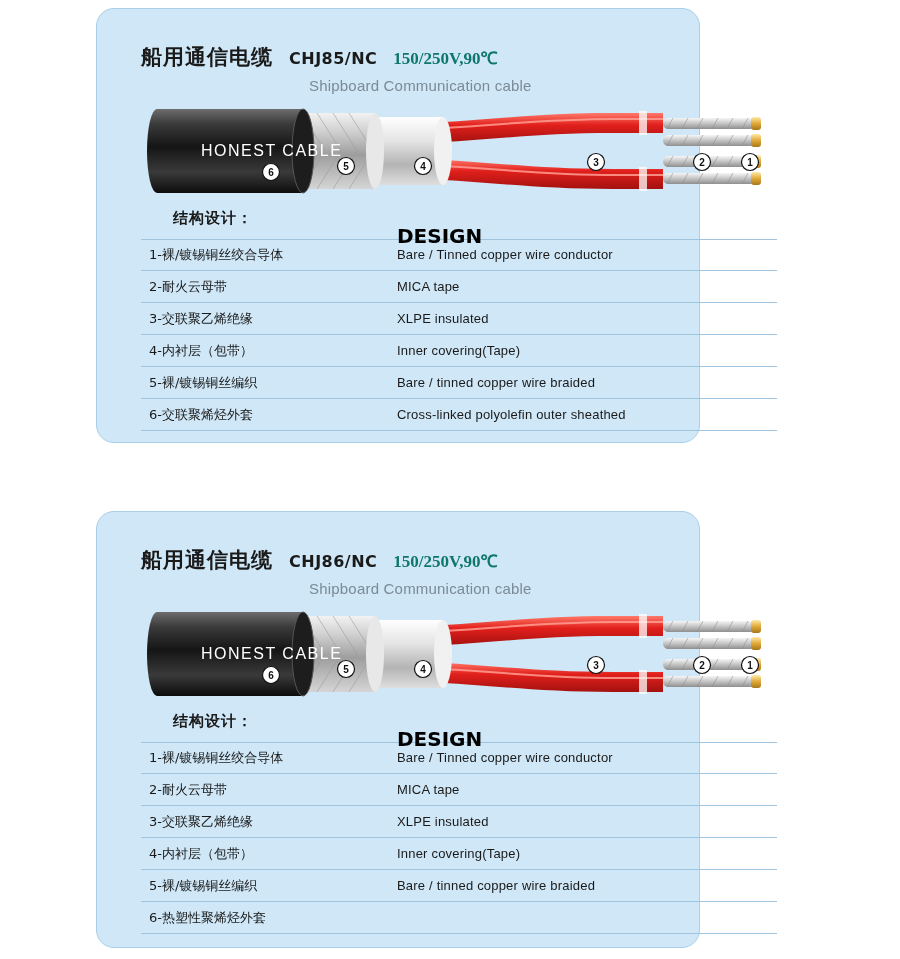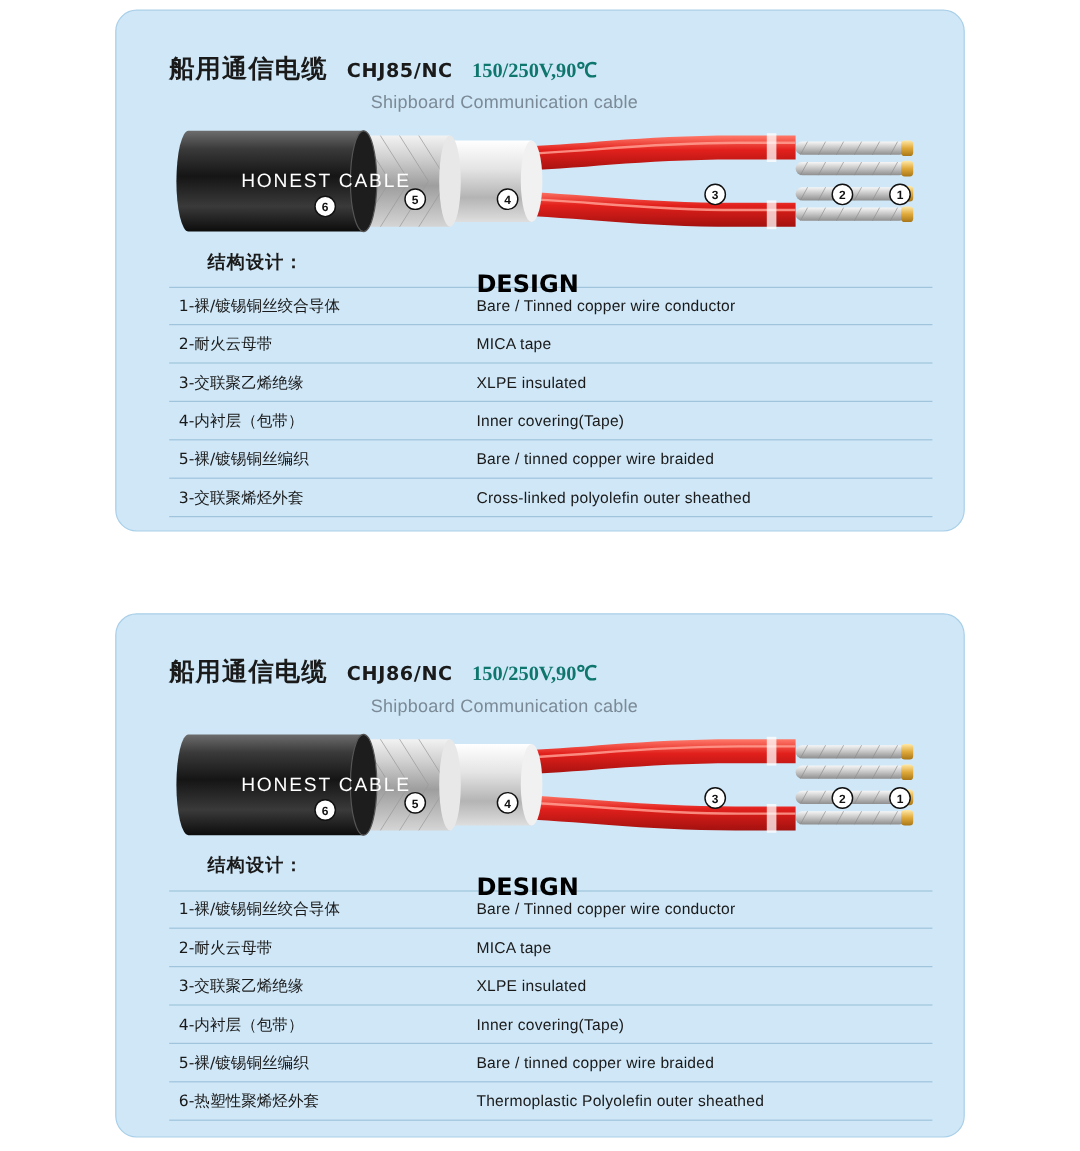--- a/index.html
+++ b/index.html
@@ -14,21 +14,21 @@
     overflow: hidden;
   }
   .page {
     width: 900px;
     height: 959px;
     position: relative;
   }
   .card {
     position: absolute;
     left: 96px;
-    width: 708px;
+    width: 604px;
     background: #cfe7f7;
     border: 1px solid #a9cfe8;
     border-radius: 18px;
     box-sizing: border-box;
   }
   #card-1 { top: 8px; height: 435px; }
   #card-2 { top: 511px; height: 437px; }
 
   .card-inner {
     position: relative;
@@ -307,21 +307,21 @@
         </div>
         <div class="row">
           <span class="cn">4-内衬层（包带）</span>
           <span class="en">Inner covering(Tape)</span>
         </div>
         <div class="row">
           <span class="cn">5-裸/镀锡铜丝编织</span>
           <span class="en">Bare / tinned copper wire braided</span>
         </div>
         <div class="row">
-          <span class="cn">3-交联聚烯烃外套</span>
+          <span class="cn">6-交联聚烯烃外套</span>
           <span class="en">Cross-linked  polyolefin  outer  sheathed</span>
         </div>
       </div>
 
     </div>
   </div>
 
   <div class="card" id="card-2">
     <div class="card-inner">
 
@@ -477,20 +477,19 @@
         <div class="row">
           <span class="cn">4-内衬层（包带）</span>
           <span class="en">Inner covering(Tape)</span>
         </div>
         <div class="row">
           <span class="cn">5-裸/镀锡铜丝编织</span>
           <span class="en">Bare / tinned copper wire braided</span>
         </div>
         <div class="row">
           <span class="cn">6-热塑性聚烯烃外套</span>
-          <span class="en">Thermoplastic  Polyolefin  outer  sheathed</span>
         </div>
       </div>
 
     </div>
   </div>
 
 </div>
 
 </body></html>

